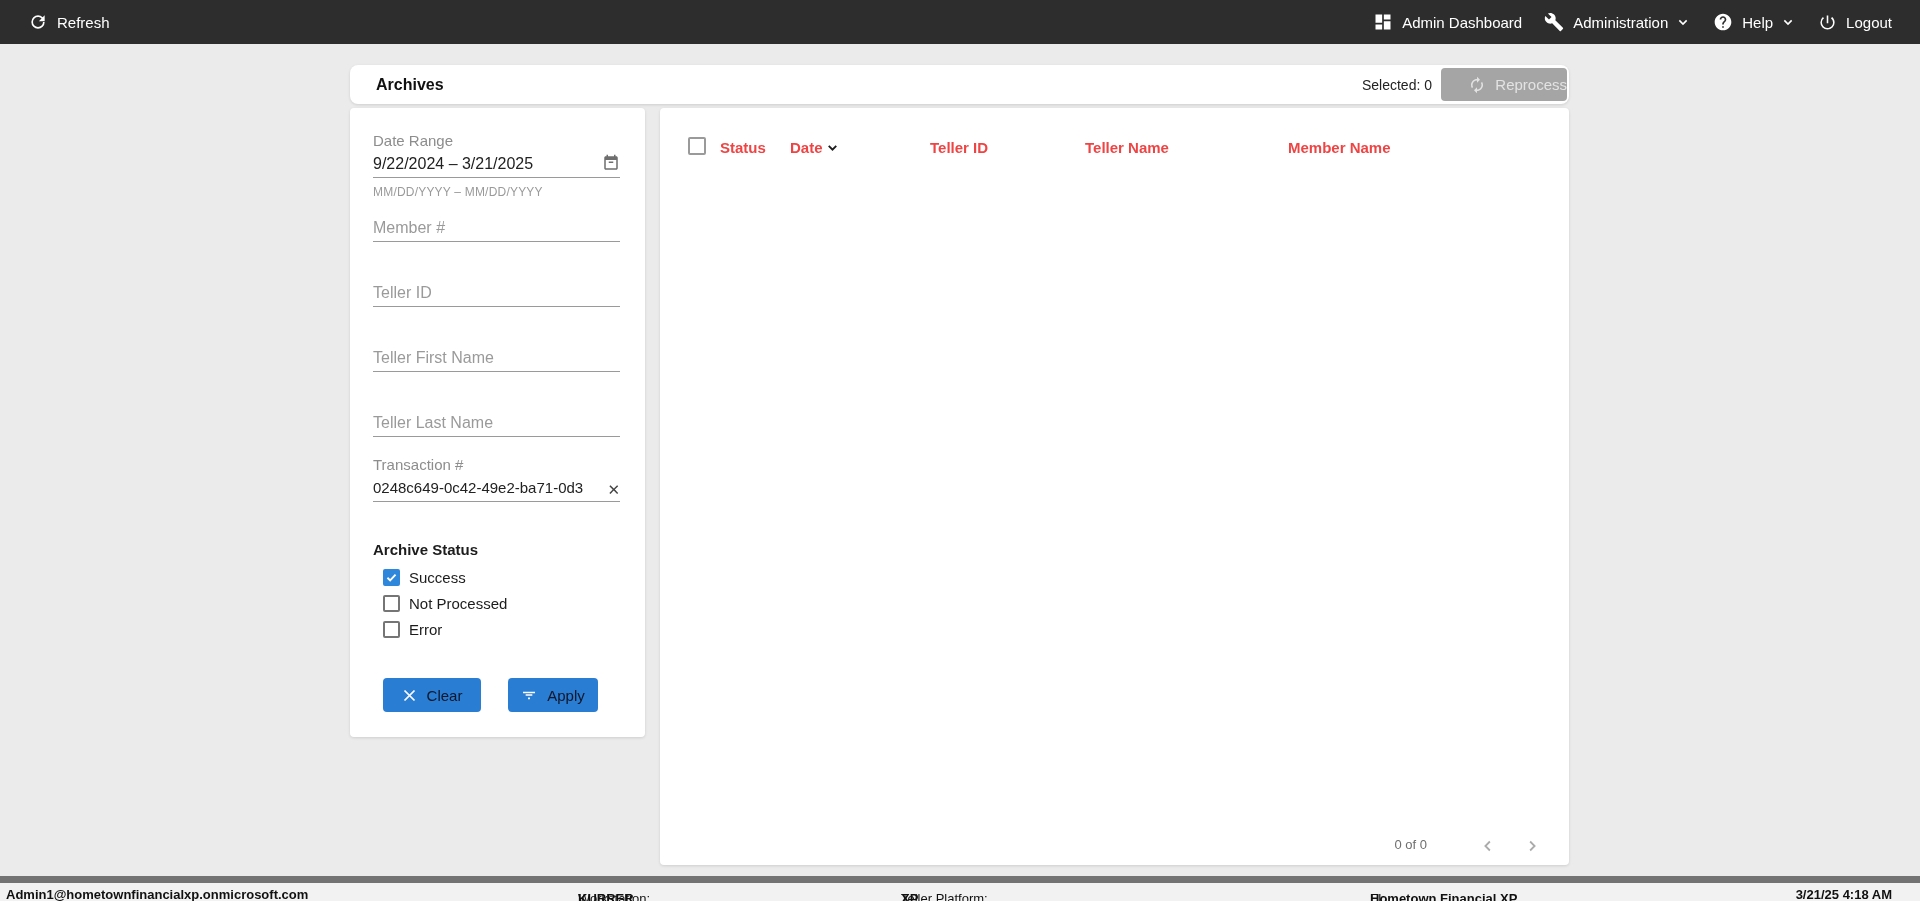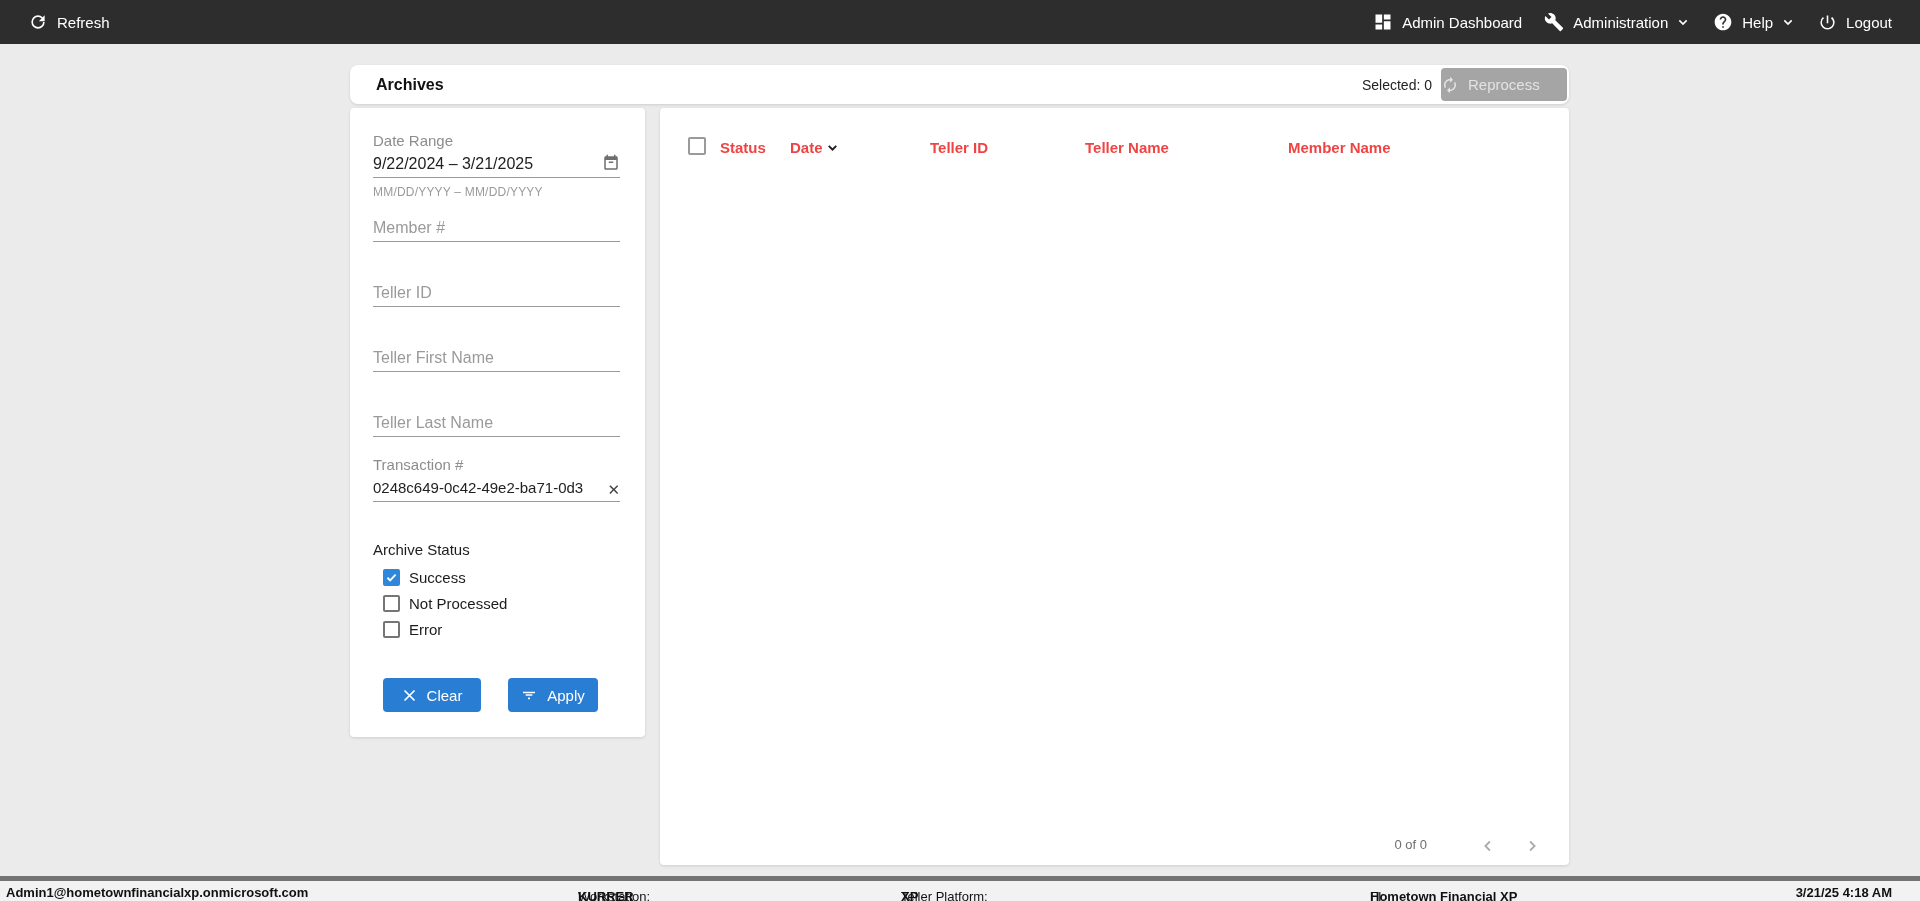--- a/index.html
+++ b/index.html
@@ -32,21 +32,21 @@
     background:#fff; border-radius:8px;
     box-shadow:0 1px 3px rgba(0,0,0,.12);
     display:flex; align-items:center;
   }
   .page-title { font-size:16px; font-weight:bold; margin-left:26px; color:#111; }
   .header-right { position:absolute; right:2px; display:flex; align-items:center; }
   .selected-label { font-size:14px; color:#222; margin-right:9px; }
   .reprocess-btn {
     width:126px; height:33px; background:#a5a5a5; border:none; border-radius:4px;
     color:#e3e3e3; font-size:15px; font-family:inherit;
-    display:flex; align-items:center; justify-content:flex-start; gap:9px;
+    display:flex; align-items:center; justify-content:flex-end; gap:9px;
     cursor:default;
   }
 
   
   .filter-panel {
     position:absolute; left:350px; top:108px; width:295px; height:629px;
     background:#fff; border-radius:4px;
     box-shadow:0 1px 3px rgba(0,0,0,.12);
   }
   .fp-inner { position:relative; width:100%; height:100%; }
@@ -58,31 +58,31 @@
   }
   .u-input::placeholder { color:#9a9a9a; opacity:1; }
   .date-input { padding-right:26px; }
   .cal-btn { position:absolute; right:25px; background:none; border:none; cursor:pointer; padding:0; }
   .hint { position:absolute; left:23px; font-size:12px; color:#9a9a9a; letter-spacing:.2px; }
   .txn-input { font-size:15px; padding-right:20px; }
   .txn-clear {
     position:absolute; right:25px; background:none; border:none; cursor:pointer;
     font-size:15px; color:#444; padding:0; line-height:1;
   }
-  .section-title { position:absolute; left:23px; font-size:15px; font-weight:400; color:#1c1c1c; }
+  .section-title { position:absolute; left:23px; font-size:15px; font-weight:700; color:#1c1c1c; }
   .cb-row { position:absolute; left:33px; display:flex; align-items:center; gap:9px; cursor:pointer; }
   .cb-box {
     width:17px; height:17px; border:2px solid #757575; border-radius:2px;
     background:#fff; display:inline-flex; align-items:center; justify-content:center;
   }
   .cb-row.checked .cb-box { background:#2e87da; border-color:#2e87da; }
   .cb-label { font-size:15px; color:#1c1c1c; }
   .btn {
     position:absolute; height:34px; border:none; border-radius:4px;
-    background:#297dd3; color:#ffffff; font-size:15px; font-family:inherit;
+    background:#297dd3; color:#0f172a; font-size:15px; font-family:inherit;
     display:flex; align-items:center; justify-content:center; gap:10px; cursor:pointer;
   }
   .btn-clear { left:33px; top:570px; width:98px; }
   .btn-apply { left:158px; top:570px; width:90px; }
 
   
   .results-panel {
     position:absolute; left:660px; top:108px; width:909px; height:757px;
     background:#fff; border-radius:4px;
     box-shadow:0 1px 3px rgba(0,0,0,.12);
@@ -101,21 +101,21 @@
     position:absolute; bottom:10px; right:28px;
     display:flex; align-items:flex-start; color:#6e6e6e; font-size:13px;
   }
   .pager-count { margin-right:52px; }
   .pg-btn { background:none; border:none; cursor:default; padding:0; display:inline-flex; }
   .pg-btn + .pg-btn { margin-left:26px; }
 
   
   .footer {
     position:absolute; left:0; bottom:0; width:1920px; height:25px;
-    background:#f2f2f2; border-top:5px solid #737373;
+    background:#f2f2f2; border-top:7px solid #737373;
     font-size:13px; color:#111;
   }
   .footer span { position:absolute; top:4px; white-space:nowrap; }
   .f-user { left:6px; font-weight:bold; }
   .f-ws { left:578px; }
   .f-plat { left:901px; }
   .f-fi { left:1370px; }
   .f-time { right:28px; font-weight:bold; }
   .bold { font-weight:bold; }
 </style>

